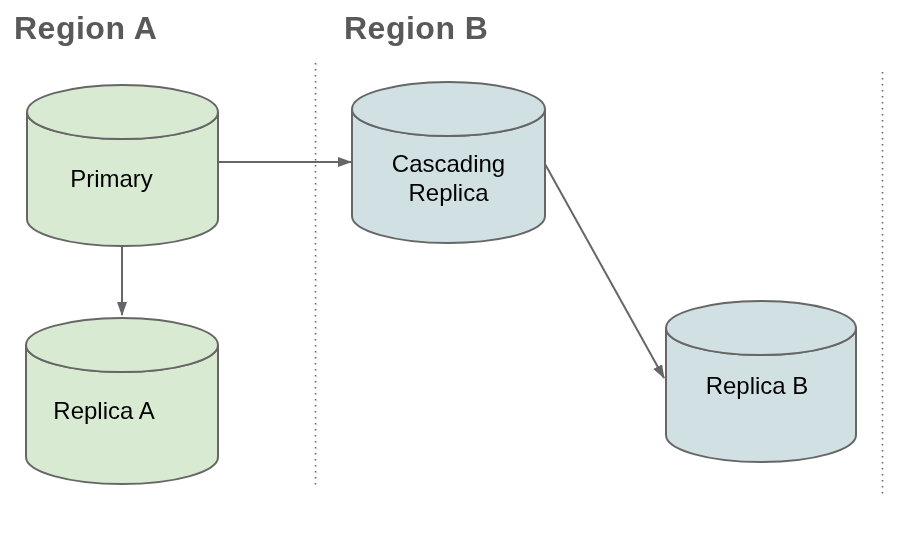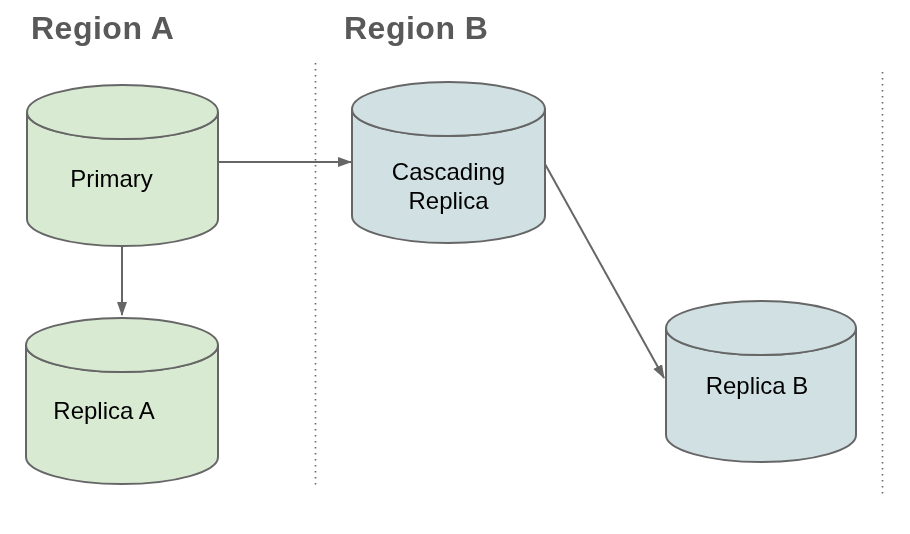--- a/index.html
+++ b/index.html
@@ -98,21 +98,21 @@
       <path class="cyl-blue" d="M 352,109 L 352,216 A 96.5 27 0 0 0 545,216 L 545,109 A 96.5 27 0 0 1 352,109 Z"></path>
       <ellipse class="cyl-blue" cx="448.5" cy="109" rx="96.5" ry="27"></ellipse>
     </g>
 
     <g>
       <path class="cyl-blue" d="M 666,328 L 666,435 A 95 27 0 0 0 856,435 L 856,328 A 95 27 0 0 1 666,328 Z"></path>
       <ellipse class="cyl-blue" cx="761" cy="328" rx="95" ry="27"></ellipse>
     </g>
   </svg>
 
-  <div class="region-heading" style="left:31px; top:10px;">Region A</div>
+  <div class="region-heading" style="left:14px; top:10px;">Region A</div>
   <div class="region-heading" style="left:344px; top:10px;">Region B</div>
 
   <div class="node-label" style="left:27px; top:140px; width:169px; height:76px;">Primary</div>
   <div class="node-label" style="left:26px; top:372px; width:156px; height:76px;">Replica A</div>
-  <div class="node-label" style="left:363px; top:144px; width:171px; height:84px;">Cascading Replica</div>
+  <div class="node-label" style="left:363px; top:136px; width:171px; height:84px;">Cascading Replica</div>
   <div class="node-label" style="left:666px; top:350px; width:182px; height:70px;">Replica B</div>
 
 </div>
 
 </body></html>

